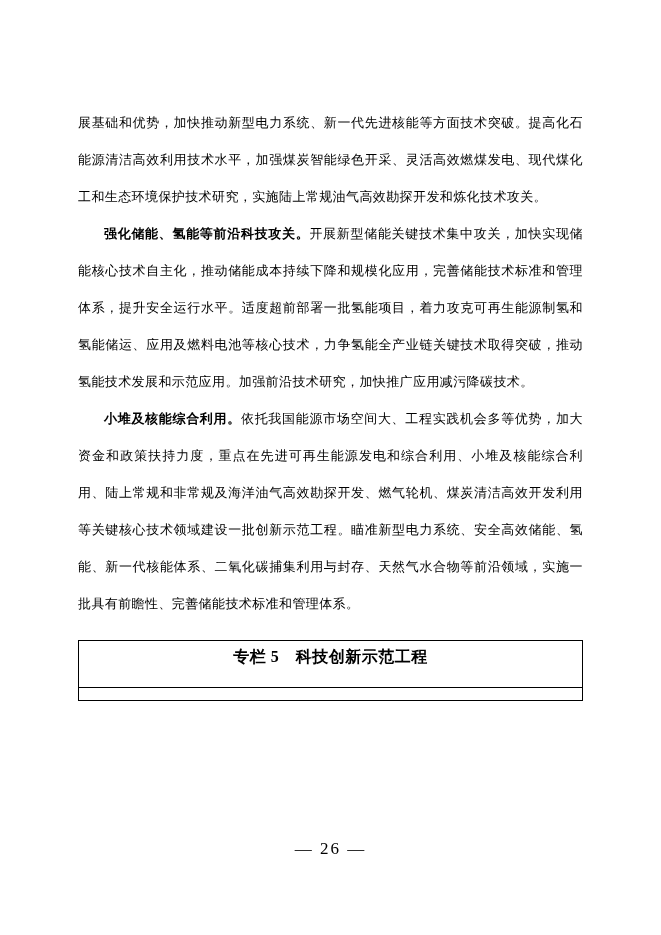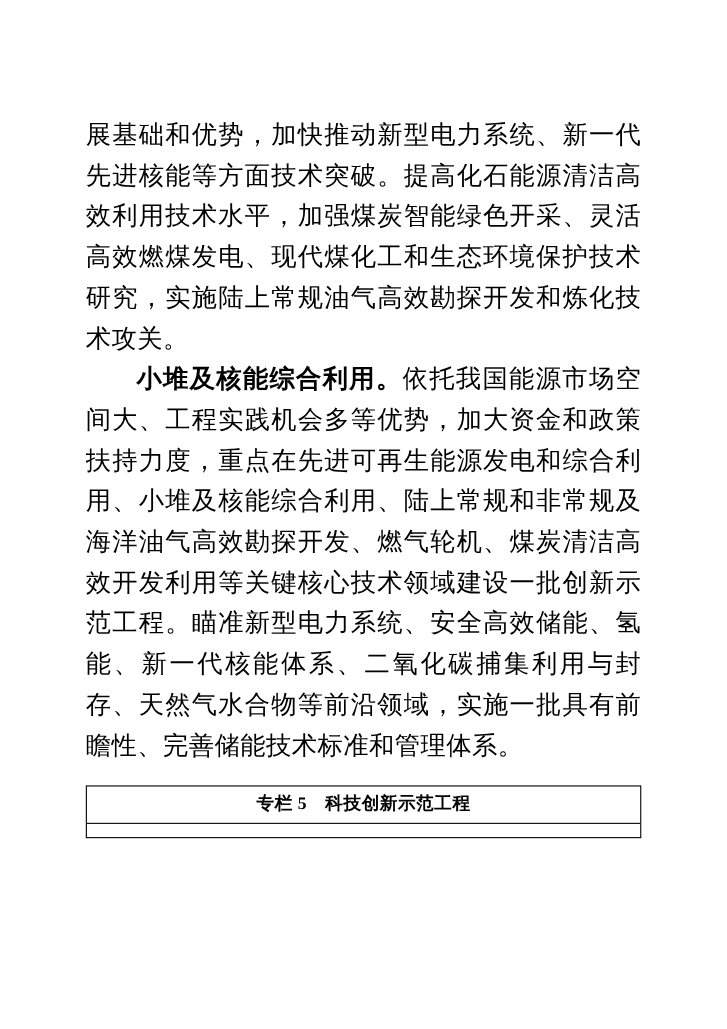--- a/index.html
+++ b/index.html
@@ -18,21 +18,21 @@
   .page {
     position: absolute;
     left: 0;
     top: 0;
     width: 661px;
     height: 935px;
     box-sizing: border-box;
     padding: 104px 78px 0 78px;
   }
   .body-text {
-    font-size: 23px;
+    font-size: 13px;
     line-height: 37px;
     text-align: justify;
     text-justify: inter-ideograph;
     letter-spacing: 0.4px;
   }
   p.para {
     margin: 0;
     text-indent: 2em;
   }
   p.cont {
@@ -46,21 +46,21 @@
     margin-top: 18px;
     border: 1px solid #000000;
     width: 100%;
     box-sizing: border-box;
   }
   .box-title {
     text-align: center;
     font-weight: bold;
     font-size: 16px;
     line-height: 28px;
-    padding: 2px 0 3px 0;
+    padding: 2px 0 16px 0;
     border-bottom: 1px solid #000000;
     letter-spacing: 0.5px;
   }
   .box-body {
     font-size: 15.2px;
     line-height: 24.5px;
     padding: 5px 8px 7px 8px;
     text-align: justify;
     text-justify: inter-ideograph;
   }
@@ -76,24 +76,26 @@
 </style>
 </head>
 <body>
 
 <div class="page">
 
   <div class="body-text">
 
     <p class="para cont"><span>展基础和优势，加快推动新型电力系统、新一代先进核能等方面技术突破。提高化石能源清洁高效利用技术水平，加强煤炭智能绿色开采、灵活高效燃煤发电、现代煤化工和生态环境保护技术研究，实施陆上常规油气高效勘探开发和炼化技术攻关。</span></p>
 
+    <p class="para"><span class="bold">强化储能、氢能等前沿科技攻关。</span><span>开展新型储能关键技术集中攻关，加快实现储能核心技术自主化，推动储能成本持续下降和规模化应用，完善储能技术标准和管理体系，提升安全运行水平。适度超前部署一批氢能项目，着力攻克可再生能源制氢和氢能储运、应用及燃料电池等核心技术，力争氢能全产业链关键技术取得突破，推动氢能技术发展和示范应用。加强前沿技术研究，加快推广应用减污降碳技术。</span></p>
 
     <p class="para"><span class="bold">小堆及核能综合利用。</span><span>依托我国能源市场空间大、工程实践机会多等优势，加大资金和政策扶持力度，重点在先进可再生能源发电和综合利用、小堆及核能综合利用、陆上常规和非常规及海洋油气高效勘探开发、燃气轮机、煤炭清洁高效开发利用等关键核心技术领域建设一批创新示范工程。瞄准新型电力系统、安全高效储能、氢能、新一代核能体系、二氧化碳捕集利用与封存、天然气水合物等前沿领域，实施一批具有前瞻性、完善储能技术标准和管理体系。</span></p>
 
   </div>
 
   <div class="box">
     <div class="box-title">专栏 5　科技创新示范工程</div>
     <div class="box-body"></div>
   </div>
 
+  <div class="pagenum">— 26 —</div>
 
 </div>
 
 </body></html>

